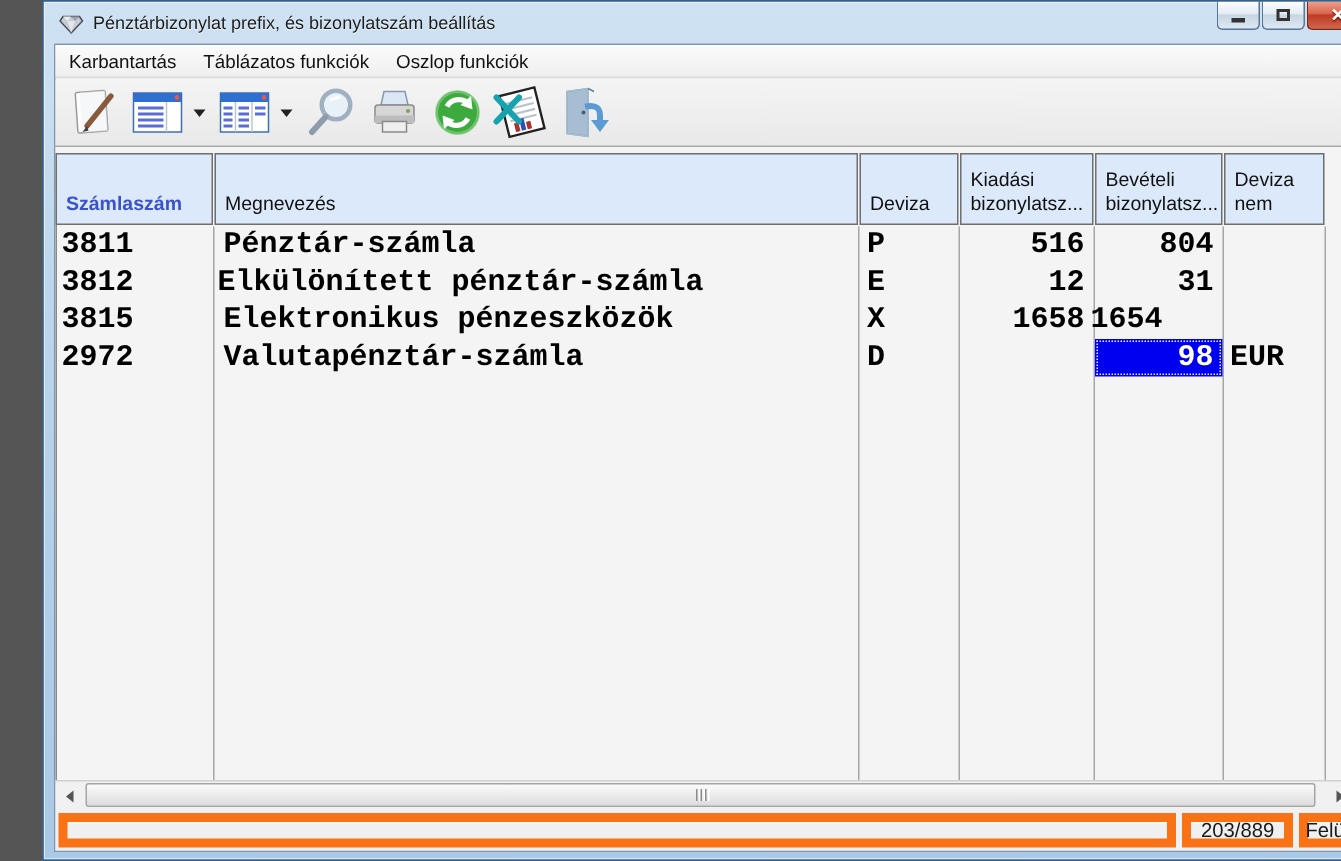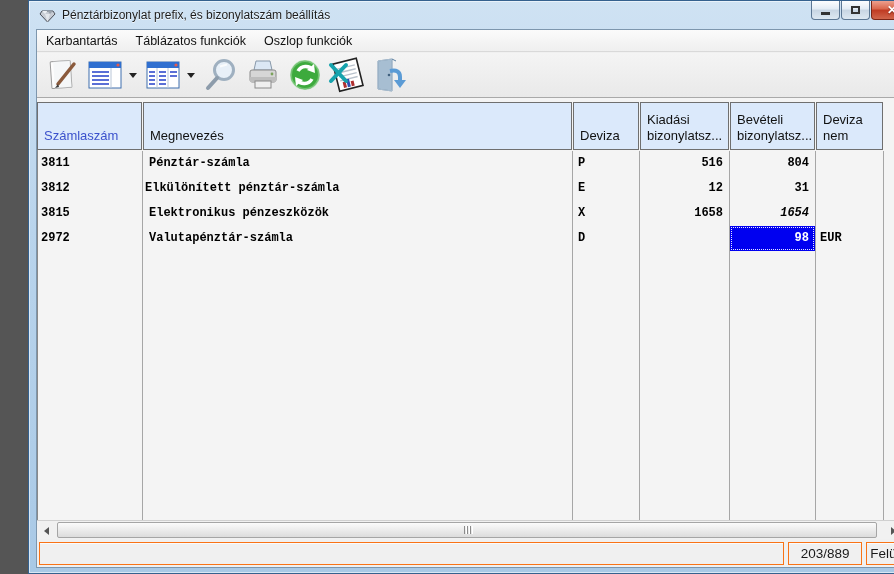--- a/index.html
+++ b/index.html
@@ -52,21 +52,21 @@
   .gridarea{position:absolute;left:0;top:68px;width:877px;height:422px;background:#f4f4f4;}
   .hcell{
     position:absolute;top:4px;height:48px;background:#dbe9fb;border:1px solid #6f6f6f;
     display:flex;flex-direction:column;justify-content:flex-end;
     padding:0 0 5px 6px;font-size:13px;color:#111;line-height:16px;
   }
   .hcell .h-sorted{color:#3c52cc;}
   .gridline{position:absolute;top:53px;bottom:0;width:1px;background:#a6a6a6;}
   .leftline{position:absolute;left:0;top:4px;bottom:0;width:1px;background:#8a8a8a;}
   .grow{position:absolute;left:0;height:25px;width:846px;}
-  .gcell{position:absolute;top:0;height:25px;font-family:"Liberation Mono",monospace;font-weight:bold;font-size:12px;color:#000;line-height:25px;white-space:pre;}
+  .gcell{position:absolute;top:0;height:25px;font-family:"Liberation Mono",monospace;font-weight:bold;font-size:20px;color:#000;line-height:25px;white-space:pre;}
   .num{text-align:right;padding-right:6px;}
   .gcell.selected{background:#0000f0;color:#fff;outline:1px dotted #e8e8ff;outline-offset:-2px;}
   
   .vscroll{position:absolute;left:861px;top:68px;width:18px;height:422px;background:#f1f1f1;border-left:1px solid #e0e0e0;}
   .vs-up,.vs-down{position:absolute;left:0;width:18px;height:17px;display:flex;align-items:center;justify-content:center;}
   .vs-up{top:0;} .vs-down{bottom:0;}
   .tri-up{width:0;height:0;border-left:4px solid transparent;border-right:4px solid transparent;border-bottom:5px solid #555;}
   .tri-down{width:0;height:0;border-left:4px solid transparent;border-right:4px solid transparent;border-top:5px solid #555;}
   .vs-thumb{position:absolute;left:1px;top:167px;width:15px;height:26px;background:linear-gradient(90deg,#fafafa,#d9d9d9);border:1px solid #a8a8a8;border-radius:2px;}
   
@@ -76,21 +76,21 @@
   .tri-left{width:0;height:0;border-top:4px solid transparent;border-bottom:4px solid transparent;border-right:5px solid #555;}
   .tri-right{width:0;height:0;border-top:4px solid transparent;border-bottom:4px solid transparent;border-left:5px solid #555;}
   .hs-thumb{
     position:absolute;left:20px;top:1px;width:820px;height:16px;
     background:linear-gradient(180deg,#fbfbfb,#dcdcdc);border:1px solid #a5a5a5;border-radius:2px;
     display:flex;align-items:center;justify-content:center;gap:2px;
   }
   .grip{width:1px;height:8px;background:#8b8b8b;box-shadow:2px 0 0 #fff;}
   
   .statusbar{position:absolute;left:0;top:509px;width:877px;height:28px;background:#f0f0f0;display:flex;align-items:center;padding:0 2px;}
-  .spanel{height:23px;border:1px solid #f97316;background:#f0f0f0;box-shadow:inset 0 1px 0 #fbfbfb;
+  .spanel{height:23px;border:6px solid #f97316;background:#f0f0f0;box-shadow:inset 0 1px 0 #fbfbfb;
           font-size:13.5px;color:#1a1a1a;display:flex;align-items:center;justify-content:center;}
   .sp1{width:747px;margin-right:4px;}
   .sp2{width:74px;margin-right:4px;}
   .sp3{width:46px;}
 </style>
 </head>
 <body>
 
 <div class="window">
 
@@ -235,21 +235,21 @@
           <circle cx="17" cy="18" r="1.3" fill="#41617f"></circle>
           <path d="M18 14 Q28 12 28 20 L28 24" fill="none" stroke="#5b9bd5" stroke-width="4"></path>
           <polygon points="22,23 34,23 28,31" fill="#5b9bd5"></polygon>
         </svg>
       </div>
     </div>
 
     <div class="gridarea">
       <div class="leftline"></div>
 
-      <div class="hcell" style="left:0;width:105px;">
+      <div class="hcell" style="left:0;width:105px;font-weight:bold;">
         <span class="h-sorted">Számlaszám</span>
       </div>
       <div class="hcell" style="left:106px;width:429px;">
         <span>Megnevezés</span>
       </div>
       <div class="hcell" style="left:536px;width:66px;">
         <span>Deviza</span>
       </div>
       <div class="hcell" style="left:603px;width:89px;">
         <span>Kiadási</span>
@@ -285,21 +285,21 @@
         <div class="gcell" style="left:541px;width:58px;">E</div>
         <div class="gcell num" style="left:603px;width:89px;">12</div>
         <div class="gcell num" style="left:693px;width:85px;font-family:Liberation Mono, monospace;">31</div>
         <div class="gcell" style="left:783px;width:60px;"></div>
       </div>
       <div class="grow" style="top:103px;">
         <div class="gcell" style="left:4px;width:98px;">3815</div>
         <div class="gcell" style="left:112px;width:420px;">Elektronikus pénzeszközök</div>
         <div class="gcell" style="left:541px;width:58px;">X</div>
         <div class="gcell num" style="left:603px;width:89px;">1658</div>
-        <div class="gcell num" style="left:693px;width:85px;font-style:italic;">1654</div>
+        <div class="gcell num" style="left:659px;width:85px;">1654</div>
         <div class="gcell" style="left:783px;width:60px;"></div>
       </div>
       <div class="grow" style="top:128px;">
         <div class="gcell" style="left:4px;width:98px;">2972</div>
         <div class="gcell" style="left:112px;width:420px;">Valutapénztár-számla</div>
         <div class="gcell" style="left:541px;width:58px;">D</div>
         <div class="gcell num selected" style="left:693px;width:85px;">98</div>
         <div class="gcell" style="left:783px;width:60px;">EUR</div>
       </div>
     </div>

